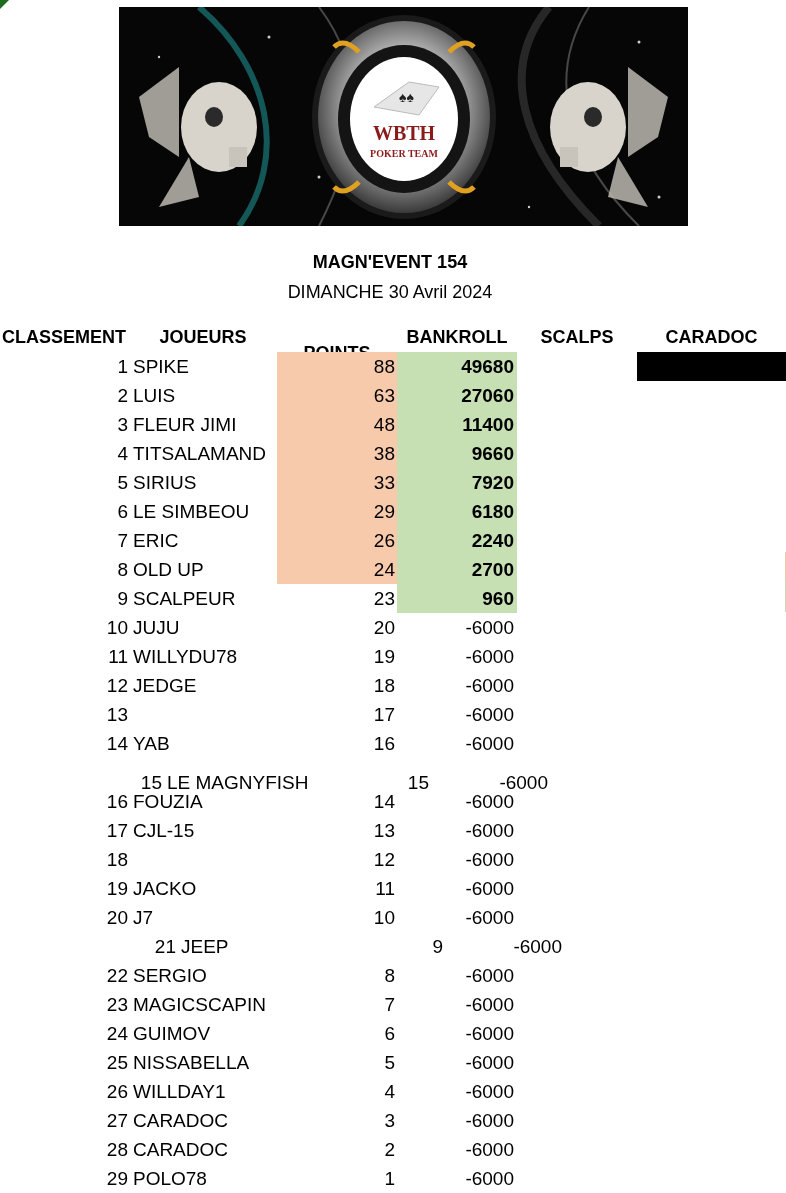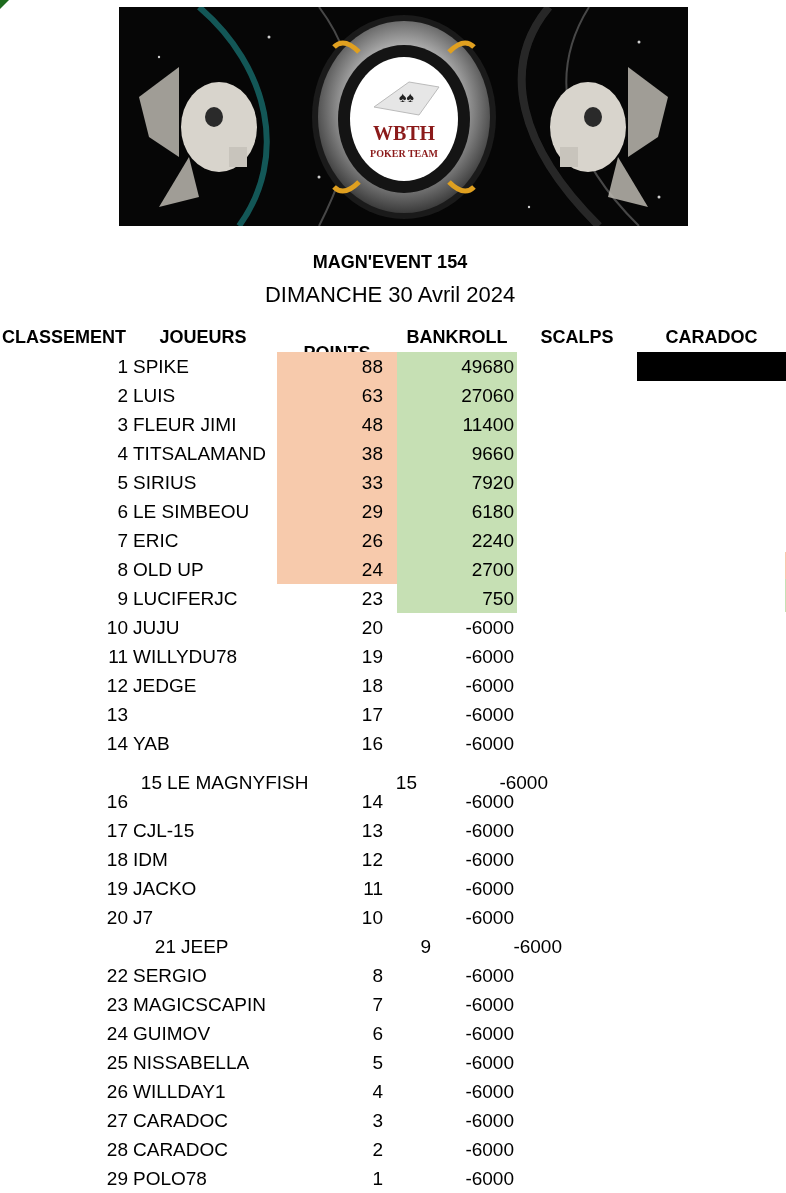--- a/index.html
+++ b/index.html
@@ -5,30 +5,30 @@
   html, body { margin:0; padding:0; background:#ffffff; }
   body { width:786px; height:1193px; position:relative; overflow:hidden;
          font-family:"Liberation Sans", sans-serif; color:#000; }
   .corner { position:absolute; left:0; top:0; width:0; height:0;
             border-top:9px solid #1e6b1e; border-right:9px solid transparent; }
   .banner { position:absolute; left:119px; top:7px; width:569px; height:219px;
             background:#050505; overflow:hidden; }
   .banner svg { display:block; }
   .title { position:absolute; left:0; width:780px; text-align:center; }
   .event { top:252px; font-size:18px; font-weight:bold; }
-  .date  { top:282px; font-size:22px; }
+  .date  { top:282px; font-size:18px; }
   .hdr { position:absolute; top:327px; font-size:18px; font-weight:bold; text-align:center; }
   .row { position:absolute; left:0; width:786px; height:29px; }
   .cell { position:absolute; top:0; height:29px; line-height:29px; font-size:19px; white-space:nowrap; }
   .rank { left:0; width:128px; text-align:right; }
   .name { left:133px; width:140px; }
   .pts  { left:277px; width:120px; text-align:right; padding-right:0; box-sizing:border-box; }
-  .pts span { padding-right:14px; }
+  .pts span { padding-right:2px; }
   .bank { left:397px; width:120px; text-align:right; box-sizing:border-box; padding-right:3px; }
-  .bank.bold { font-weight:normal; }
+  .bank.bold { font-weight:bold; }
   .fill-orange { background:#f7caac; }
   .fill-green { background:#c6e0b4; }
   .scalpeur-box { position:absolute; left:637px; top:352px; width:149px; height:29px; background:#000; }
   .edge-line { position:absolute; left:785px; top:552px; width:1px; height:60px;
                background:linear-gradient(#f7caac 0 45%, #c6e0b4 45% 100%); }
 </style>
 </head>
 <body>
 
 <div class="corner"></div>
@@ -144,23 +144,23 @@
       <div class="cell bank fill-green bold">2240</div>
     </div>
     <div class="row" style="top: 555px;">
       <div class="cell rank">8</div>
       <div class="cell name">OLD UP</div>
       <div class="cell pts fill-orange"><span>24</span></div>
       <div class="cell bank fill-green bold">2700</div>
     </div>
     <div class="row" style="top: 584px;">
       <div class="cell rank">9</div>
-      <div class="cell name">LUCIFERJC</div>
+      <div class="cell name">SCALPEUR</div>
       <div class="cell pts"><span>23</span></div>
-      <div class="cell bank fill-green bold">750</div>
+      <div class="cell bank fill-green bold">960</div>
     </div>
     <div class="row" style="top: 613px;">
       <div class="cell rank">10</div>
       <div class="cell name">JUJU</div>
       <div class="cell pts"><span>20</span></div>
       <div class="cell bank">-6000</div>
     </div>
     <div class="row" style="top: 642px;">
       <div class="cell rank">11</div>
       <div class="cell name">WILLYDU78</div>
@@ -185,32 +185,32 @@
       <div class="cell bank">-6000</div>
     </div>
     <div class="row" style="top: 768px; margin-left: 34px;">
       <div class="cell rank">15</div>
       <div class="cell name">LE MAGNYFISH</div>
       <div class="cell pts"><span>15</span></div>
       <div class="cell bank">-6000</div>
     </div>
     <div class="row" style="top: 787px;">
       <div class="cell rank">16</div>
+      <div class="cell name">FOUZIA</div>
       <div class="cell pts"><span>14</span></div>
       <div class="cell bank">-6000</div>
     </div>
     <div class="row" style="top: 816px;">
       <div class="cell rank">17</div>
       <div class="cell name">CJL-15</div>
       <div class="cell pts"><span>13</span></div>
       <div class="cell bank">-6000</div>
     </div>
     <div class="row" style="top: 845px;">
       <div class="cell rank">18</div>
-      <div class="cell name">IDM</div>
       <div class="cell pts"><span>12</span></div>
       <div class="cell bank">-6000</div>
     </div>
     <div class="row" style="top: 874px;">
       <div class="cell rank">19</div>
       <div class="cell name">JACKO</div>
       <div class="cell pts"><span>11</span></div>
       <div class="cell bank">-6000</div>
     </div>
     <div class="row" style="top: 903px;">

